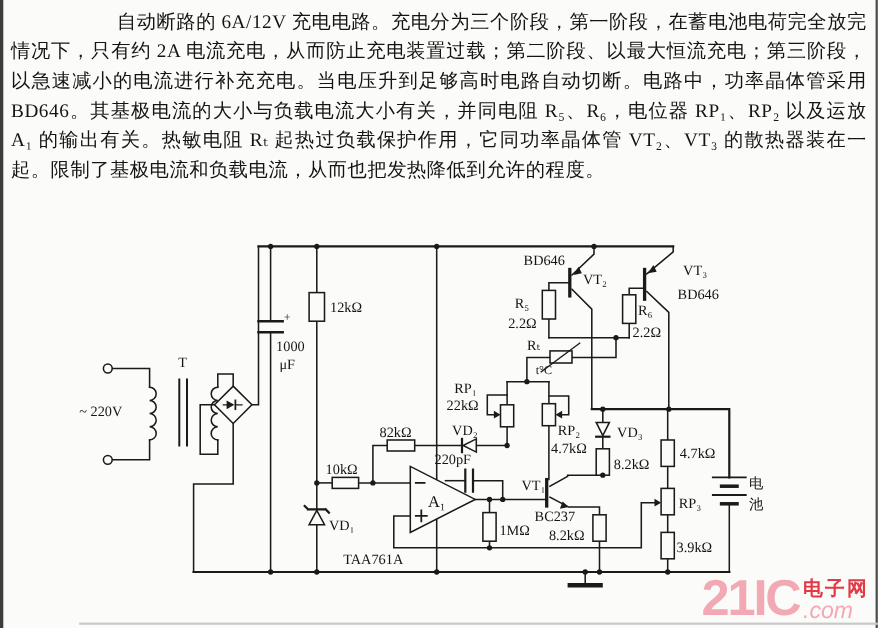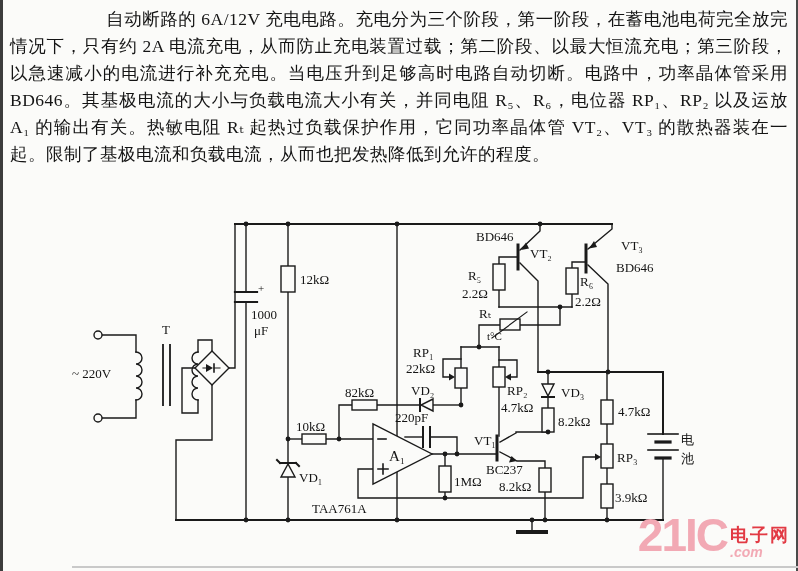--- a/index.html
+++ b/index.html
@@ -11,27 +11,27 @@
   .edge-left{position:absolute;left:0;top:0;width:3px;height:571px;background:#3c3c3c;}
   .edge-right{position:absolute;right:0;top:0;width:2px;height:571px;background:#4a4a4a;}
   .edge-bottom{position:absolute;left:72px;right:0;top:566px;height:2px;background:#c9c9c9;}
   .para{
     position:absolute;left:10px;top:6px;width:778px;
     font-size:17.5px;line-height:27px;color:#141414;
     text-align:justify;text-indent:5.5em;letter-spacing:0.5px;
   }
   svg text{font-family:"Liberation Serif","DejaVu Serif",serif;fill:#141414;}
   .wm{
-    position:absolute;right:8px;top:512px;display:flex;align-items:flex-start;
+    position:absolute;right:8px;top:512px;display:flex;align-items:flex-end;
     font-family:"Liberation Sans","DejaVu Sans",sans-serif;line-height:1;
   }
   .wm-brand{font-size:46px;font-weight:bold;color:#f2a9b4;letter-spacing:-2px;}
   .wm-col{display:flex;flex-direction:column;margin-left:3px;margin-top:14px;}
   .wm-cn{font-size:18px;font-weight:bold;color:#e23a44;letter-spacing:2px;}
-  .wm-com{font-size:14px;font-style:italic;font-weight:bold;color:#f2a9b4;margin-top:1px;}
+  .wm-com{font-size:21px;font-style:italic;font-weight:normal;color:#f2a9b4;margin-top:1px;}
 </style>
 </head>
 <body>
 
 <div class="edge-left"></div>
 <div class="edge-right"></div>
 <div class="edge-bottom"></div>
 
 <div class="para">自动断路的 6A/12V 充电电路。充电分为三个阶段，第一阶段，在蓄电池电荷完全放完情况下，只有约 2A 电流充电，从而防止充电装置过载；第二阶段、以最大恒流充电；第三阶段，以急速减小的电流进行补充充电。当电压升到足够高时电路自动切断。电路中，功率晶体管采用 BD646。其基极电流的大小与负载电流大小有关，并同电阻 R₅、R₆，电位器 RP₁、RP₂ 以及运放 A₁ 的输出有关。热敏电阻 Rₜ 起热过负载保护作用，它同功率晶体管 VT₂、VT₃ 的散热器装在一起。限制了基极电流和负载电流，从而也把发热降低到允许的程度。</div>
 

